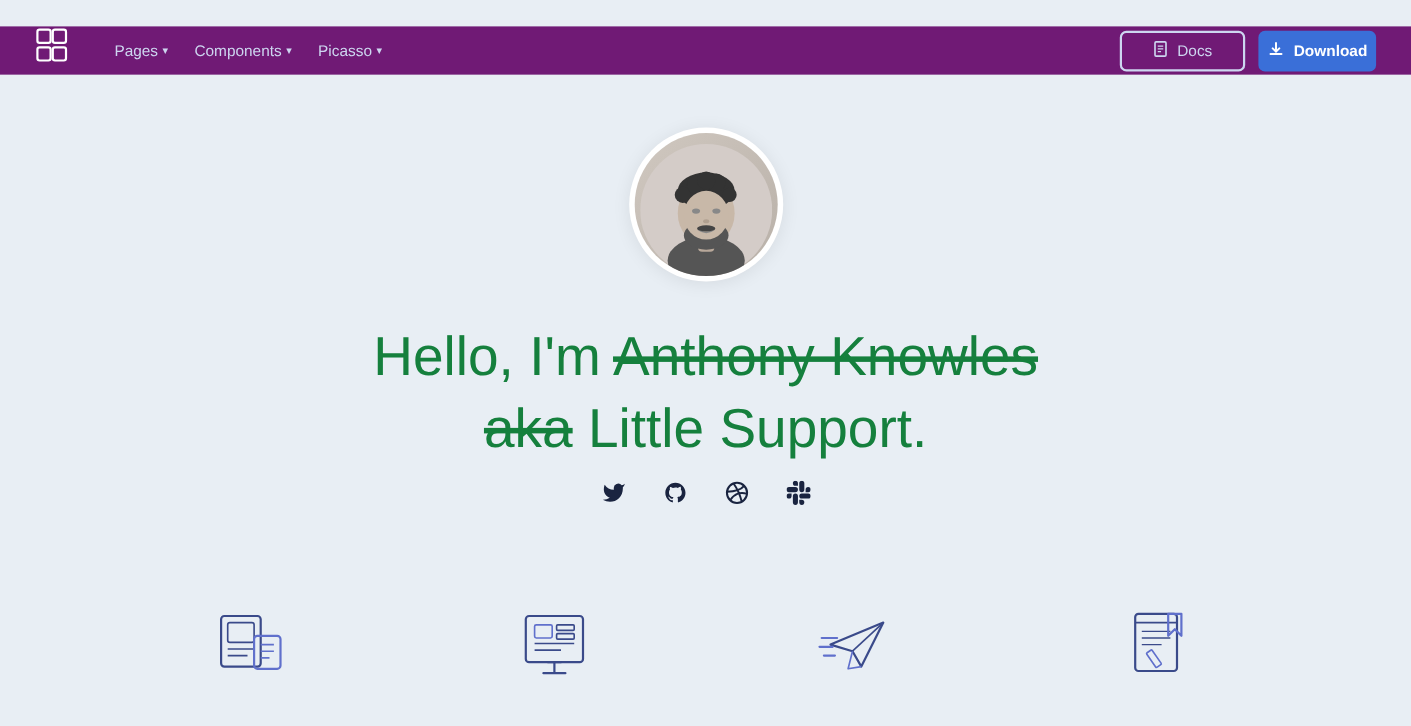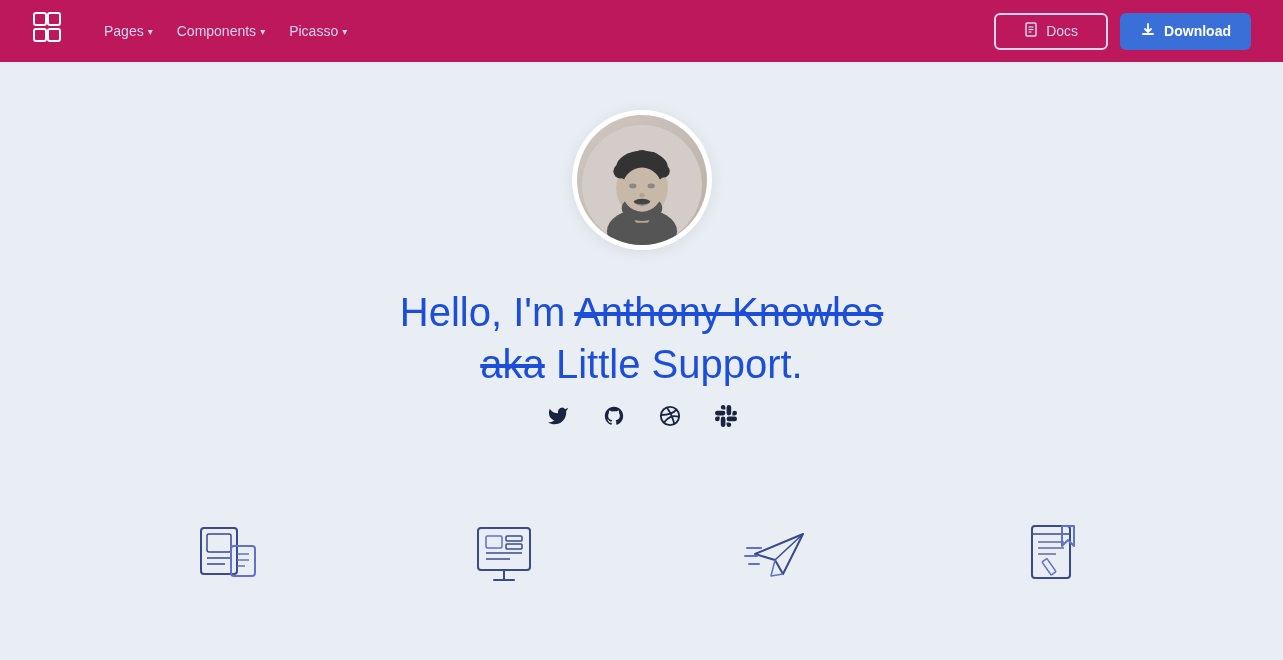--- a/index.html
+++ b/index.html
@@ -1,25 +1,26 @@
 <!DOCTYPE html>
 <html><head>
   <meta charset="utf-8">
   <style>
     * { margin: 0; padding: 0; box-sizing: border-box; }
     body { font-family: 'Segoe UI', Arial, sans-serif; background: #e8eef4; min-height: 660px; }
 
     
     .navbar {
-      background: #be185d;
+      background: #701a75;
       display: flex;
       align-items: center;
       padding: 0 32px;
-      height: 62px;
+      height: 44px;
       justify-content: space-between;
+      margin-top: 24px;
     }
     .navbar-left { display: flex; align-items: center; gap: 36px; }
     .logo {
       display: flex; align-items: center; gap: 8px;
     }
     .logo-icon {
       color: white; font-size: 22px; font-weight: 900; letter-spacing: -2px;
       font-family: monospace;
     }
     .nav-links { display: flex; gap: 24px; }
@@ -30,21 +31,21 @@
     }
     .nav-link .chevron { font-size: 10px; }
     .navbar-right { display: flex; align-items: center; gap: 12px; }
     .btn-docs {
       background: transparent; border: 2px solid #cdd6f0;
       color: #cdd6f0; padding: 7px 28px; border-radius: 6px;
       cursor: pointer; font-size: 14px; display: flex; align-items: center; gap: 6px;
     }
     .btn-download {
       background: #3a6fd8; border: none; color: white;
-      padding: 9px 20px; border-radius: 6px; cursor: pointer;
+      padding: 9px 8px; border-radius: 6px; cursor: pointer;
       font-size: 14px; font-weight: 600; display: flex; align-items: center; gap: 8px;
     }
 
     
     .main {
       background: #e8eef4;
       display: flex; flex-direction: column; align-items: center;
       padding-top: 48px;
     }
 
@@ -62,22 +63,22 @@
       background: linear-gradient(135deg, #d0c8c0 0%, #b8b0a8 100%);
       position: relative; overflow: hidden;
       display: flex; align-items: flex-end; justify-content: center;
     }
     
     .avatar-face svg { width: 120px; height: 120px; }
 
     
     .hero-title {
       text-align: center;
-      font-size: 40px;
-      color: #1d4ed8;
+      font-size: 50px;
+      color: #15803d;
       font-weight: 400;
       line-height: 1.3;
       margin-bottom: 8px;
     }
     .hero-title .strikethrough { text-decoration: line-through; }
     .subtitle { color: #666; font-size: 15px; margin-bottom: 28px; }
     .subtitle .highlight { color: #e8a832; font-weight: 500; }
 
     
     .social-row { display: flex; gap: 20px; margin-bottom: 60px; }

